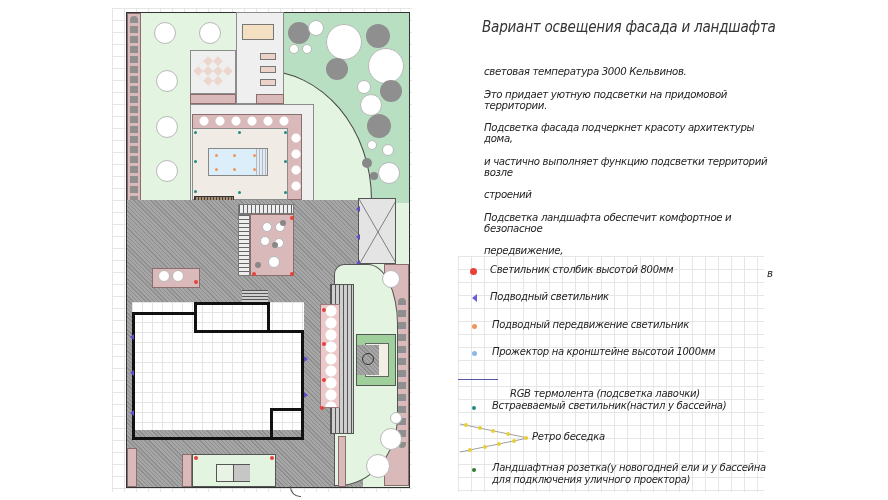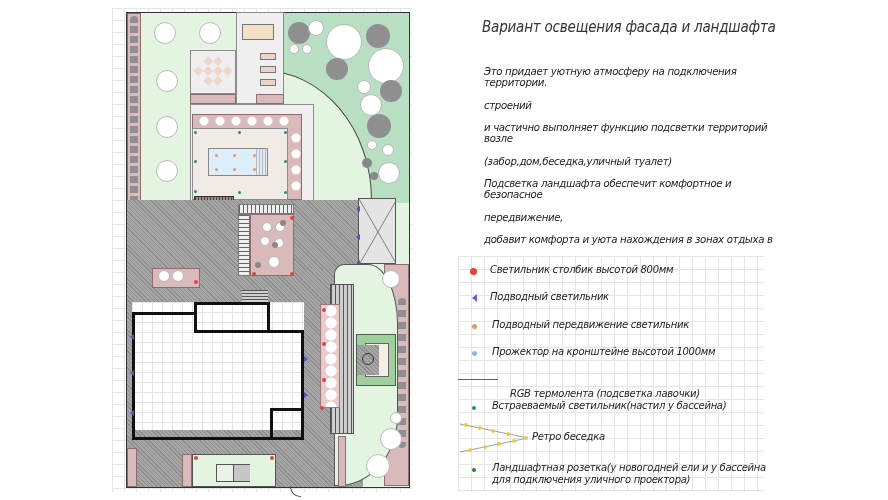--- a/index.html
+++ b/index.html
@@ -193,24 +193,25 @@
     <div class="abs" style="left:16px;top:0;width:16px;height:16px;background:#c6c6c6;border-left:1px solid #555;"></div>
   </div>
   <div class="abs dot red" style="left:82px;top:448px;width:4px;height:4px;"></div>
   <div class="abs dot red" style="left:158px;top:448px;width:4px;height:4px;"></div>
   <div class="abs" style="left:178px;top:478px;width:10px;height:10px;border-left:1px solid #555;border-bottom:1px solid #555;border-bottom-left-radius:10px;"></div>
 </div>
 
 <div class="abs title" style="left:482px;top:18px;width:320px;">Вариант освещения фасада и ландшафта</div>
 
 <div class="abs desc" style="left:484px;top:55px;width:300px;">
-  <div>Это придает уютную атмосферу на подключения территории.</div>
+  <div>световая температура 3000 Кельвинов.</div>
+  <div>Это придает уютную подсветки на придомовой территории.</div>
+  <div> Подсветка фасада подчеркнет красоту архитектуры дома,</div>
+  <div>и частично выполняет функцию подсветки территорий возле</div>
   <div>строений</div>
-  <div>и частично выполняет функцию подсветки территорий возле</div>
-  <div>(забор,дом,беседка,уличный туалет)</div>
   <div> Подсветка ландшафта  обеспечит комфортное и безопасное</div>
   <div>передвижение,</div>
   <div>добавит комфорта и уюта нахождения в зонах отдыха в</div>
   <div>вечернее время,</div>
   <div>Создаст образ сада отличный от дневного.</div>
 </div>
 
 <div class="abs gridbg" style="left:458px;top:256px;width:306px;height:236px;background-size:13px 13px;">
 
   <div class="leg-row" style="top:8px;">

